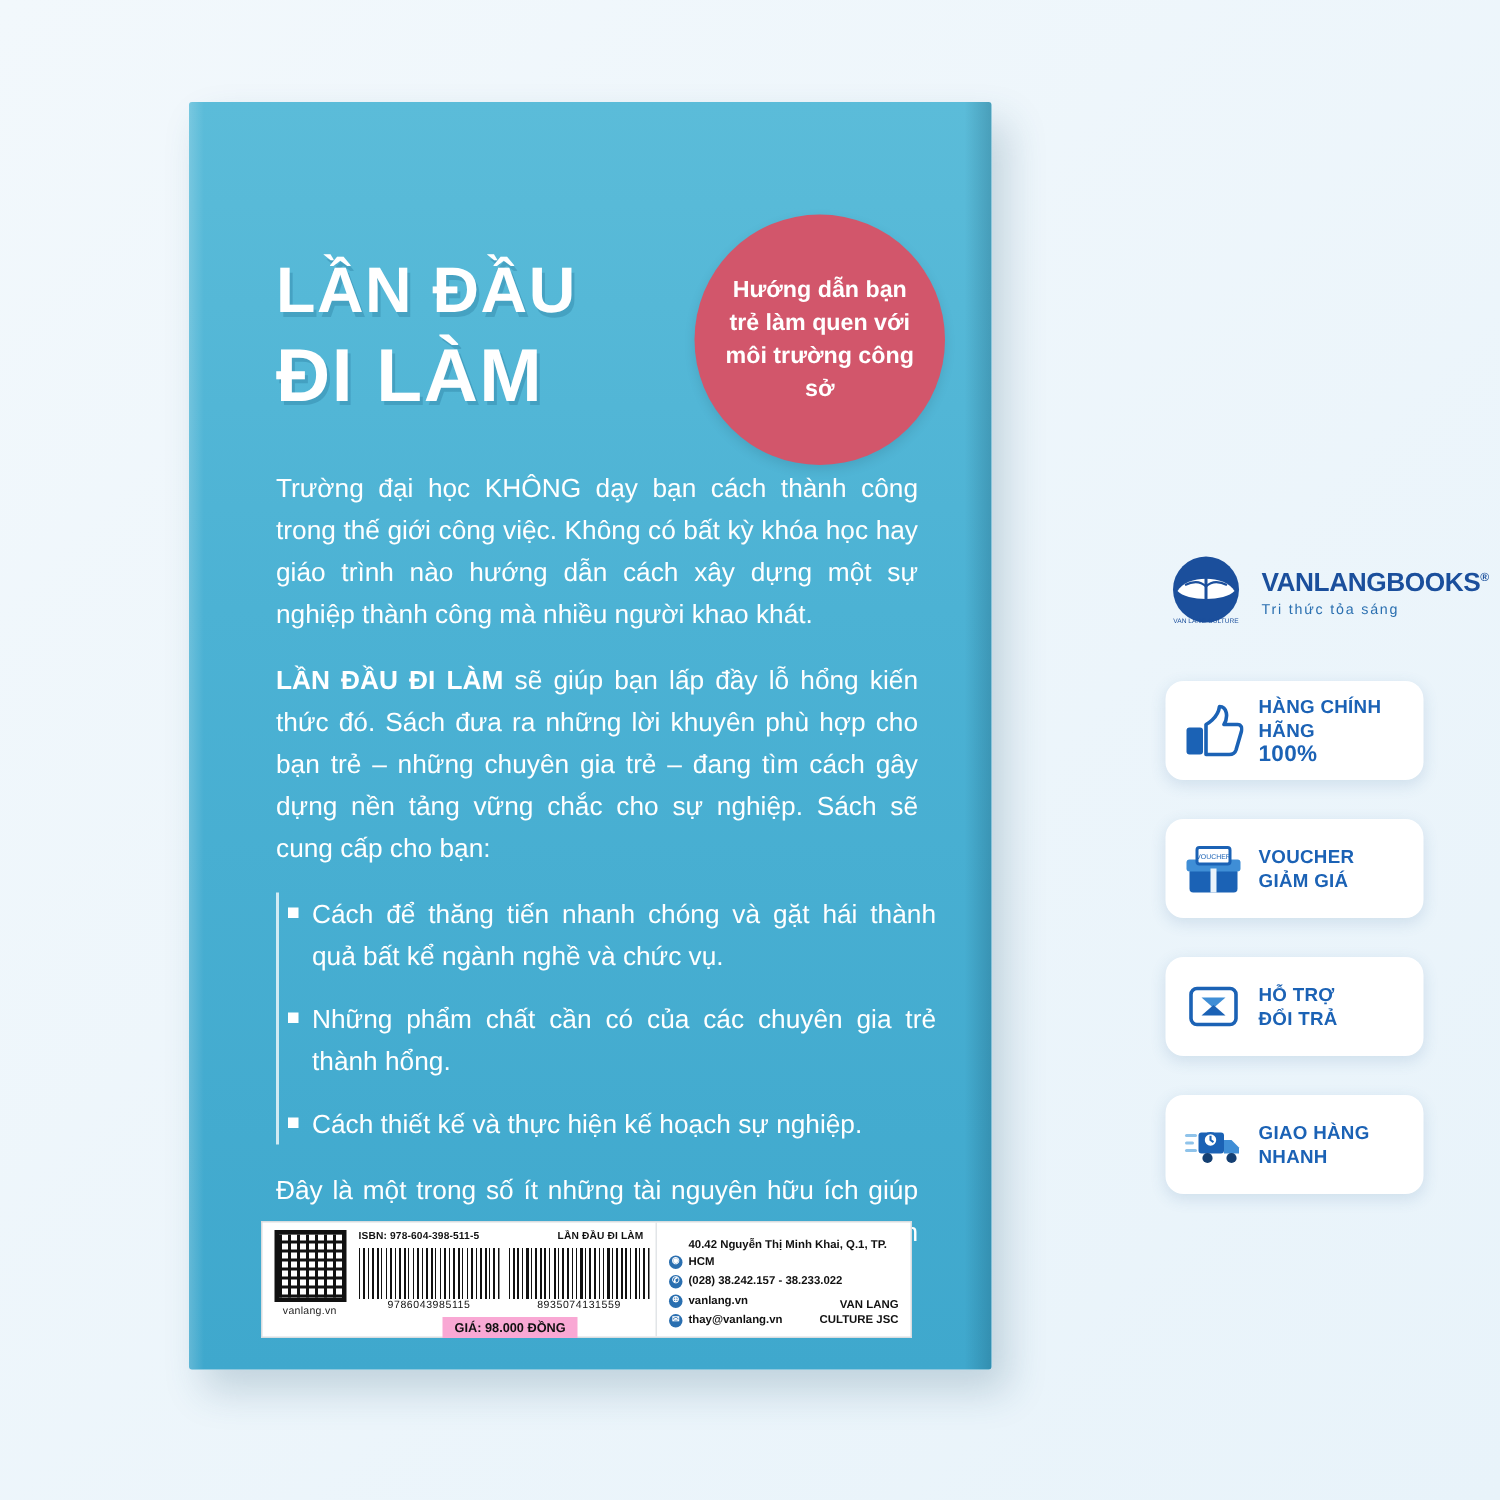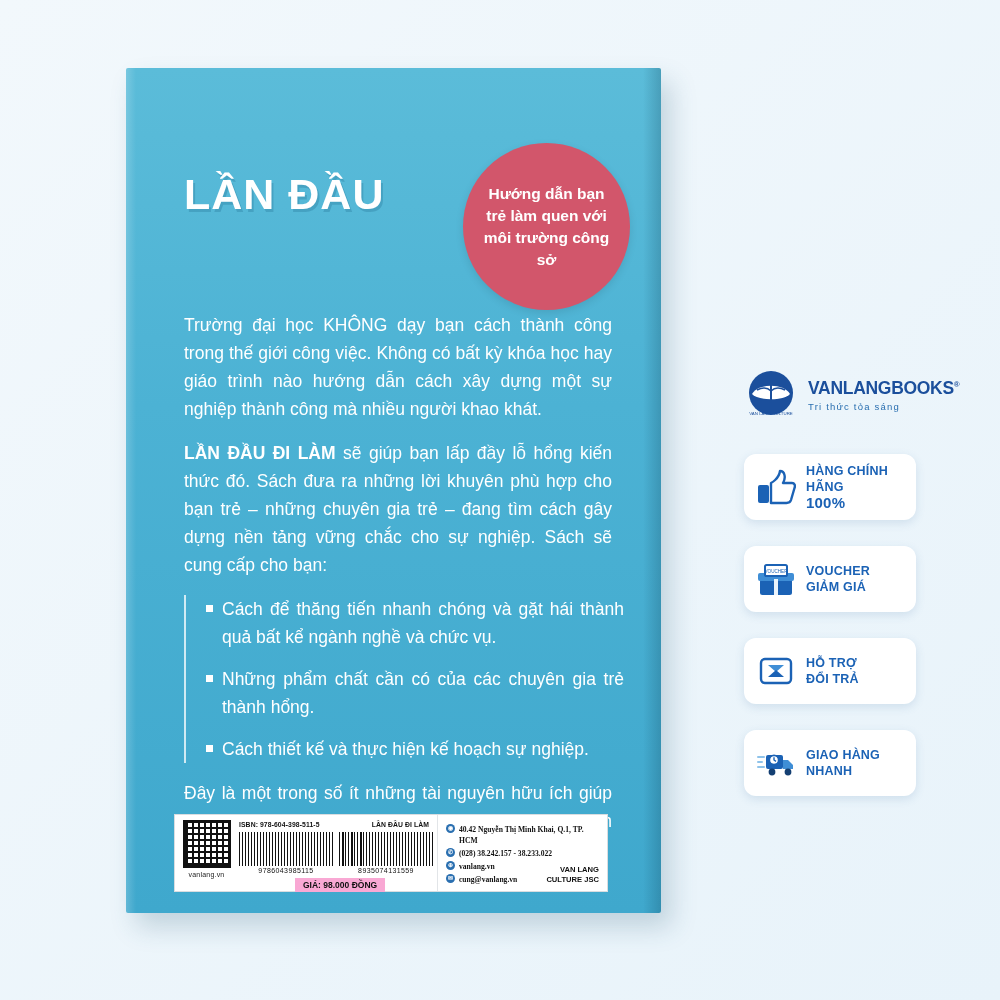--- a/index.html
+++ b/index.html
@@ -103,21 +103,21 @@
     line-height: 28px;
     text-align: justify;
     z-index: 3;
   }
   .body-copy p { margin: 0 12px 16px 0; }
   .body-copy .strong { font-weight: bold; }
 
   .bullets {
     position: relative;
     margin: 0 0 16px 0;
-    padding-left: 20px;
+    padding-left: 6px;
     border-left: 2px solid rgba(255,255,255,0.75);
   }
   .bullet {
     position: relative;
     margin: 0 0 14px 0;
     padding-left: 16px;
     text-align: justify;
   }
   .bullet:last-child { margin-bottom: 0; }
   .bullet::before {
@@ -221,28 +221,27 @@
 
   .pub-col {
     flex: 1;
     box-sizing: border-box;
     padding: 9px 6px 0 8px;
     border-left: 1px solid #e2e5e8;
     position: relative;
   }
   .pub-line {
     display: flex;
-    align-items: flex-start;
+    align-items: flex-end;
     gap: 4px;
     font-size: 7.6px;
     color: #111;
     line-height: 11px;
     margin-bottom: 2px;
     font-weight: bold;
-    font-family: Liberation Serif, serif;
   }
   .mini-icon {
     width: 9px;
     height: 9px;
     border-radius: 50%;
     background: #2a6fb0;
     color: #fff;
     font-size: 6px;
     display: inline-flex;
     align-items: center;
@@ -256,21 +255,21 @@
     text-align: right;
     font-size: 7.6px;
     font-weight: bold;
     color: #111;
     line-height: 10px;
   }
 
   
   #side {
     position: absolute;
-    left: 744px;
+    left: 777px;
     top: 370px;
     width: 215px;
   }
 
   .brand {
     display: flex;
     align-items: center;
     gap: 10px;
     margin-bottom: 34px;
   }
@@ -328,20 +327,21 @@
 <body>
 
 <div id="stage">
 
   <div id="book">
     <div class="spine-left"></div>
     <div class="spine-right"></div>
 
     <div class="title-block">
       <div class="title-line l1">LẦN ĐẦU</div>
+      <div class="title-line l2">ĐI LÀM</div>
     </div>
 
     <div class="badge">
       <div class="badge-inner">Hướng dẫn bạn trẻ làm quen với môi trường công sở</div>
     </div>
 
     <div class="body-copy">
       <p>Trường đại học KHÔNG dạy bạn cách thành công trong thế giới công việc. Không có bất kỳ khóa học hay giáo trình nào hướng dẫn cách xây dựng một sự nghiệp thành công mà nhiều người khao khát.</p>
       <p><span class="strong">LẦN ĐẦU ĐI LÀM</span><span> sẽ giúp bạn lấp đầy lỗ hổng kiến thức đó. Sách đưa ra những lời khuyên phù hợp cho bạn trẻ – những chuyên gia trẻ – đang tìm cách gây dựng nền tảng vững chắc cho sự nghiệp. Sách sẽ cung cấp cho bạn:</span></p>
       <div class="bullets">
@@ -385,21 +385,21 @@
         <div class="pub-line">
           <span class="mini-icon">✆</span>
           <span>(028) 38.242.157 - 38.233.022</span>
         </div>
         <div class="pub-line">
           <span class="mini-icon">⊕</span>
           <span>vanlang.vn</span>
         </div>
         <div class="pub-line">
           <span class="mini-icon">✉</span>
-          <span>cung@vanlang.vn</span>
+          <span>thay@vanlang.vn</span>
         </div>
         <div class="pub-name">
           <div>VAN LANG</div>
           <div>CULTURE JSC</div>
         </div>
       </div>
 
     </div>
   </div>
 

